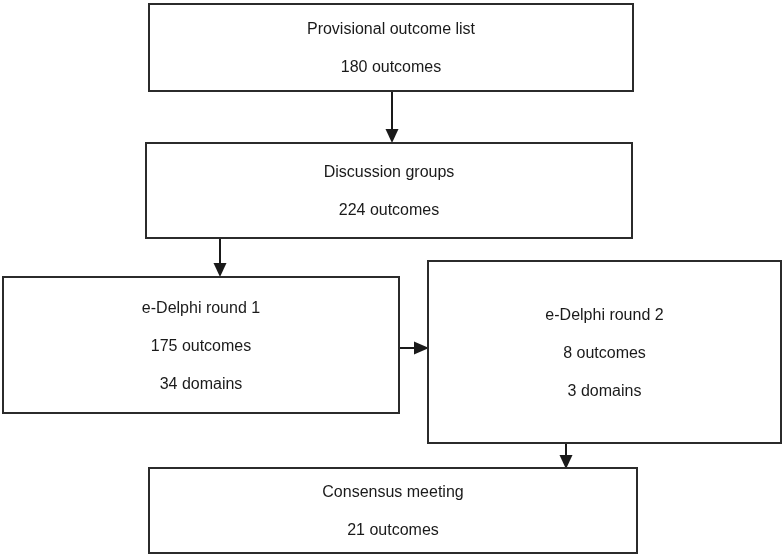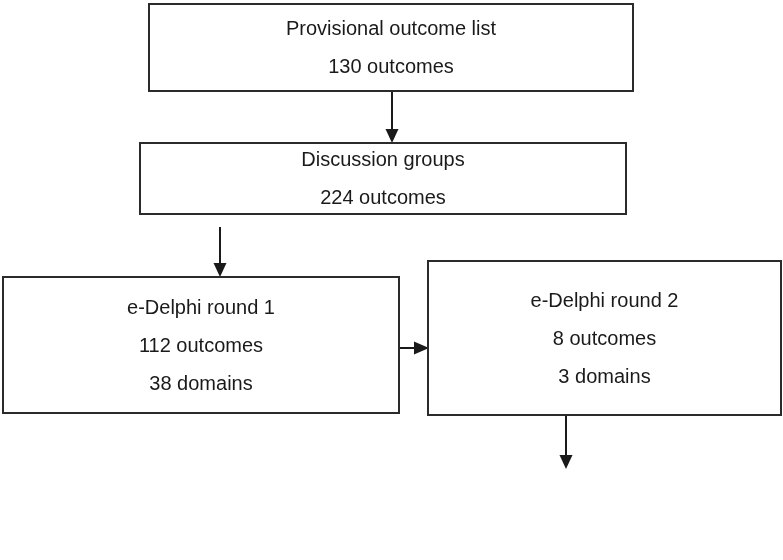--- a/index.html
+++ b/index.html
@@ -21,76 +21,80 @@
     box-sizing: border-box;
     border: 2px solid #2b2b2b;
     background: #ffffff;
     display: flex;
     flex-direction: column;
     align-items: center;
     justify-content: center;
     z-index: 2;
   }
   .node-line {
-    font-size: 20px;
+    font-size: 16px;
     line-height: 17px;
     color: #1a1a1a;
     white-space: nowrap;
     text-align: center;
   }
   .node-line + .node-line {
     margin-top: 21px;
   }
   .connector {
     position: absolute;
     z-index: 1;
   }
   .connector svg {
     display: block;
     overflow: visible;
   }
   
   #node-provisional   { left: 148px; top: 3px;   width: 486px; height: 89px; }
-  #node-discussion    { left: 139px; top: 142px; width: 488px; height: 73px; }
+  #node-discussion    { left: 145px; top: 142px; width: 488px; height: 97px; }
   #node-delphi1       { left: 2px;   top: 276px; width: 398px; height: 138px; }
-  #node-delphi2       { left: 427px; top: 260px; width: 355px; height: 156px; }
+  #node-delphi2       { left: 427px; top: 260px; width: 355px; height: 184px; }
   #node-consensus     { left: 148px; top: 467px; width: 490px; height: 87px; }
   
   #arrow-prov-to-disc   { left: 381px; top: 90px;  width: 22px;  height: 54px; }
   #arrow-disc-to-d1     { left: 209px; top: 227px; width: 22px;  height: 51px; }
   #arrow-d1-to-d2       { left: 354px; top: 337px; width: 76px;  height: 22px; }
   #arrow-d2-to-cons     { left: 555px; top: 412px; width: 22px;  height: 58px; }
 </style>
 </head>
 <body>
 
 <div id="canvas">
 
   <div class="node" id="node-provisional">
     <div class="node-line">Provisional outcome list</div>
-    <div class="node-line">130 outcomes</div>
+    <div class="node-line">180 outcomes</div>
   </div>
 
   <div class="node" id="node-discussion">
     <div class="node-line">Discussion groups</div>
     <div class="node-line">224 outcomes</div>
   </div>
 
   <div class="node" id="node-delphi1">
     <div class="node-line">e-Delphi round 1</div>
-    <div class="node-line">112 outcomes</div>
-    <div class="node-line">38 domains</div>
+    <div class="node-line">175 outcomes</div>
+    <div class="node-line">34 domains</div>
   </div>
 
   <div class="node" id="node-delphi2">
     <div class="node-line">e-Delphi round 2</div>
     <div class="node-line">8 outcomes</div>
     <div class="node-line">3 domains</div>
   </div>
 
+  <div class="node" id="node-consensus">
+    <div class="node-line">Consensus meeting</div>
+    <div class="node-line">21 outcomes</div>
+  </div>
 
   <div class="connector" id="arrow-prov-to-disc">
     <svg width="22" height="54" viewBox="0 0 22 54">
       <line x1="11" y1="0" x2="11" y2="44" stroke="#1a1a1a" stroke-width="2"></line>
       <polygon points="11,53 4.5,39 17.5,39" fill="#1a1a1a"></polygon>
     </svg>
   </div>
 
   <div class="connector" id="arrow-disc-to-d1">
     <svg width="22" height="51" viewBox="0 0 22 51">

